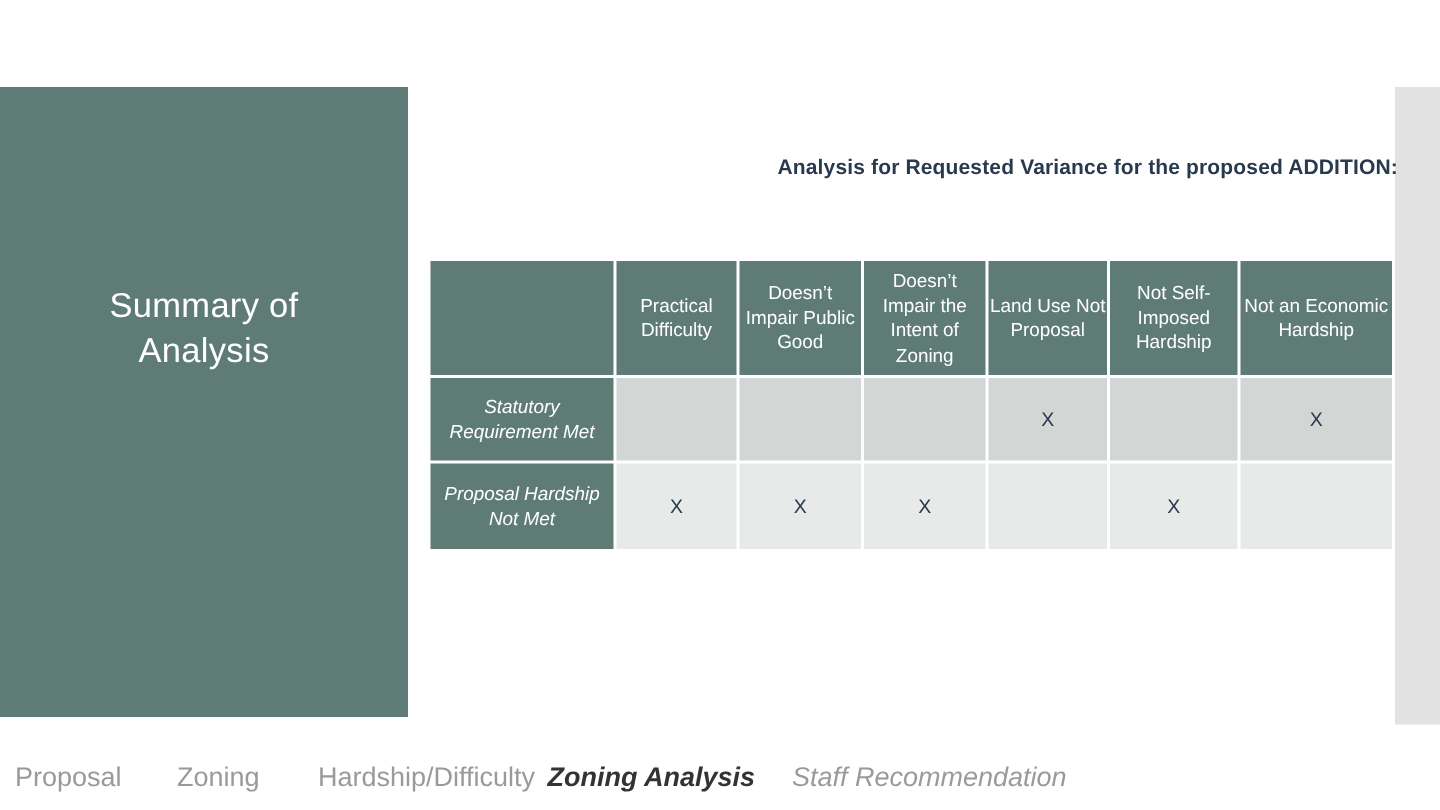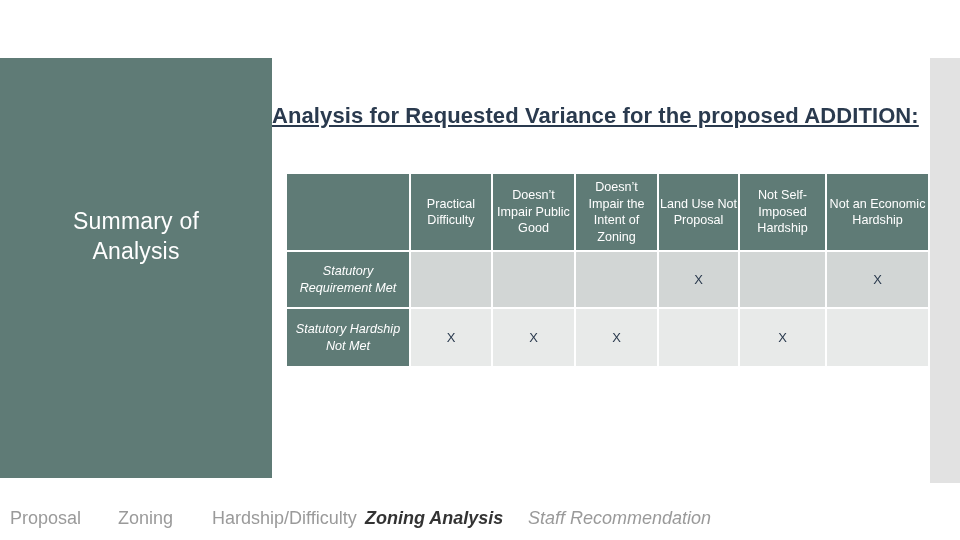--- a/index.html
+++ b/index.html
@@ -30,43 +30,42 @@
     top: 58px;
     width: 30px;
     height: 425px;
     background: #E2E2E2;
   }
 
   
   .sidebar-title {
     position: absolute;
     left: 0;
-    top: 206px;
+    top: 188px;
     width: 272px;
     text-align: center;
     color: #ffffff;
     font-size: 23px;
     line-height: 30px;
     font-weight: 400;
     letter-spacing: .2px;
     white-space: pre-line;
   }
 
   
   .slide-title {
     position: absolute;
     left: 272px;
     top: 103px;
     width: 660px;
-    text-align: left;
+    text-align: right;
     color: #2A3A4E;
-    font-size: 22px;
+    font-size: 14px;
     font-weight: bold;
     letter-spacing: .1px;
-    text-decoration: underline;
   }
 
   
   .analysis-table {
     position: absolute;
     left: 285px;
     top: 172px;
     width: 635px;
     border-collapse: separate;
     border-spacing: 2px;
@@ -178,21 +177,21 @@
     <tr class="row-met">
       <td class="row-head">Statutory Requirement Met</td>
       <td class="data-cell"></td>
       <td class="data-cell"></td>
       <td class="data-cell"></td>
       <td class="data-cell">X</td>
       <td class="data-cell"></td>
       <td class="data-cell">X</td>
     </tr>
     <tr class="row-notmet">
-      <td class="row-head">Statutory Hardship Not Met</td>
+      <td class="row-head">Proposal Hardship Not Met</td>
       <td class="data-cell">X</td>
       <td class="data-cell">X</td>
       <td class="data-cell">X</td>
       <td class="data-cell"></td>
       <td class="data-cell">X</td>
       <td class="data-cell"></td>
     </tr>
   </tbody>
 </table>
 

